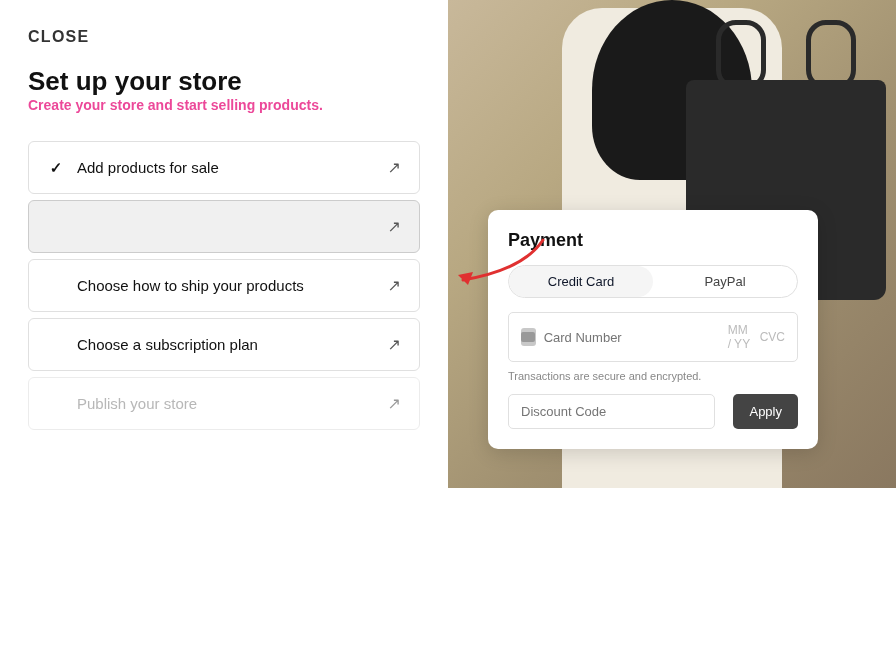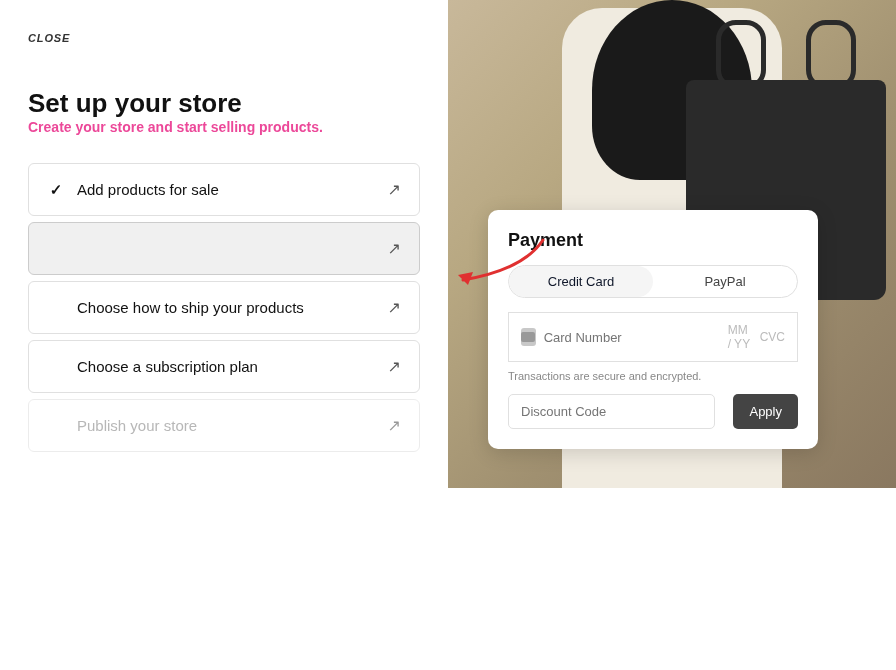--- a/index.html
+++ b/index.html
@@ -17,29 +17,28 @@
       width: 448px;
       height: 670px;
       background: #fff;
       padding: 28px 28px 28px 28px;
       flex-shrink: 0;
       position: relative;
       z-index: 2;
     }
 
     .close-btn {
-      font-size: 11px;
+      font-size: 16px;
       font-weight: 600;
       letter-spacing: 0.08em;
       color: #333;
       text-transform: uppercase;
       cursor: pointer;
-      margin-bottom: 44px;
+      margin-bottom: 20px;
       display: inline-block;
-      font-style: italic;
     }
 
     .page-title {
       font-size: 26px;
       font-weight: 700;
       color: #111;
       line-height: 1.2;
     }
 
     .page-subtitle {
@@ -245,21 +244,21 @@
       background: #f5f5f5;
       font-weight: 500;
       border-radius: 18px;
       color: #0f172a;
     }
 
     .card-number-row {
       display: flex;
       align-items: center;
       border: 1px solid #e0e0e0;
-      border-radius: 0;
+      border-radius: 5px;
       padding: 10px 12px;
       margin-bottom: 8px;
       gap: 8px;
     }
 
     .card-icon-placeholder {
       width: 28px;
       height: 18px;
       background: #c8c8c8;
       border-radius: 3px;

